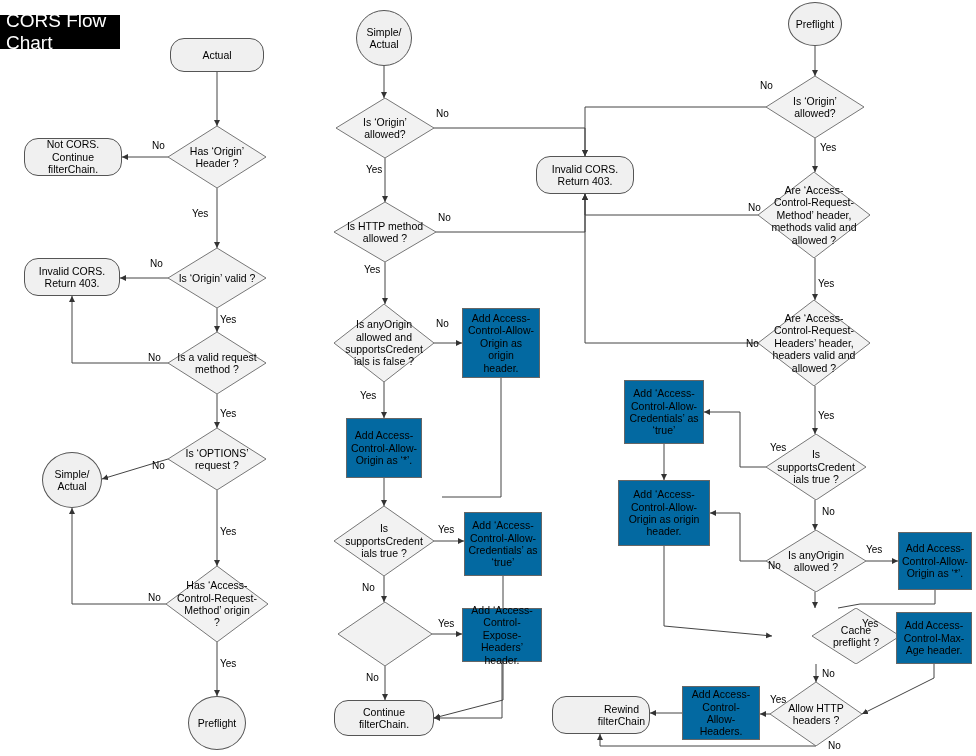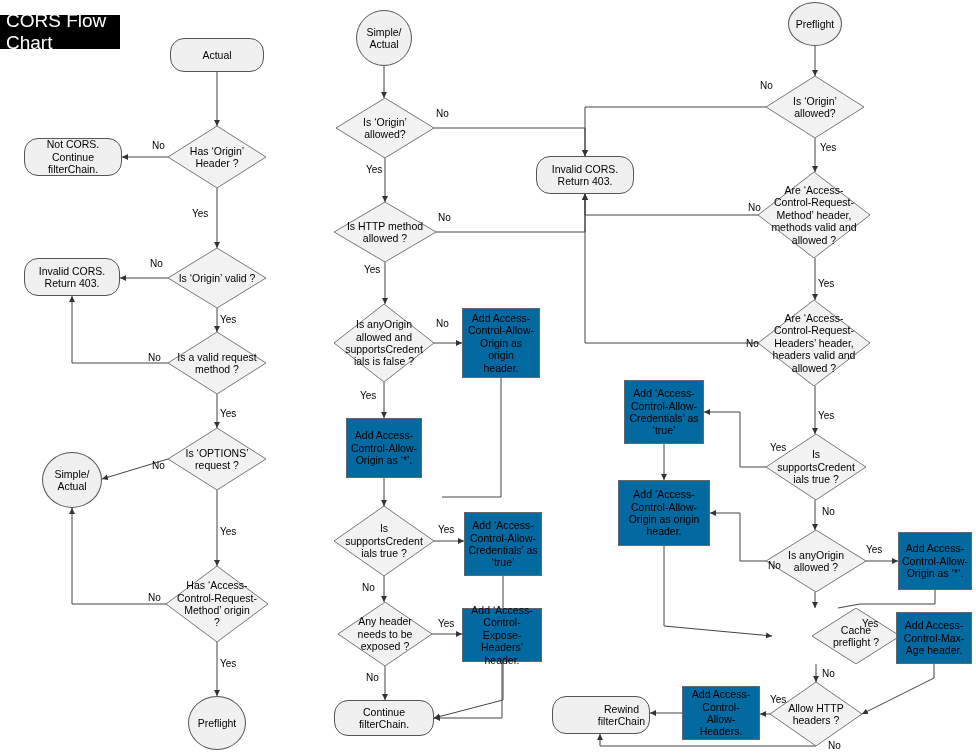--- a/index.html
+++ b/index.html
@@ -211,23 +211,21 @@
           <polygon points="50,0 100,50 50,100 0,50" fill="#f2f2f2" stroke="#555555" stroke-width="0.8" vector-effect="non-scaling-stroke"></polygon>
         </svg><div class="dm-label">Is
 supportsCredent
 ials true ?</div></div>
       <div class="node shape-rect" style="left: 464px; top: 512px; width: 78px; height: 64px;">Add ‘Access-
 Control-Allow-
 Credentials’ as
 ‘true’</div>
       <div class="node shape-diamond" style="left: 338px; top: 602px; width: 94px; height: 64px;"><svg class="dm-bg" viewBox="0 0 100 100" preserveAspectRatio="none">
           <polygon points="50,0 100,50 50,100 0,50" fill="#f2f2f2" stroke="#555555" stroke-width="0.8" vector-effect="non-scaling-stroke"></polygon>
-        </svg><div class="dm-label">Any header
-needs to be
-exposed ?</div></div>
+        </svg></div>
       <div class="node shape-rect" style="left: 462px; top: 608px; width: 80px; height: 54px;">Add ‘Access-
 Control-Expose-
 Headers’ header.</div>
       <div class="node shape-round" style="left: 334px; top: 700px; width: 100px; height: 36px;">Continue filterChain.</div>
       <div class="node shape-ellipse" style="left: 788px; top: 2px; width: 54px; height: 44px;">Preflight</div>
       <div class="node shape-diamond" style="left: 766px; top: 76px; width: 98px; height: 62px;"><svg class="dm-bg" viewBox="0 0 100 100" preserveAspectRatio="none">
           <polygon points="50,0 100,50 50,100 0,50" fill="#f2f2f2" stroke="#555555" stroke-width="0.8" vector-effect="non-scaling-stroke"></polygon>
         </svg><div class="dm-label">Is ‘Origin’
 allowed?</div></div>
       <div class="node shape-diamond" style="left: 758px; top: 172px; width: 112px; height: 86px;"><svg class="dm-bg" viewBox="0 0 100 100" preserveAspectRatio="none">

